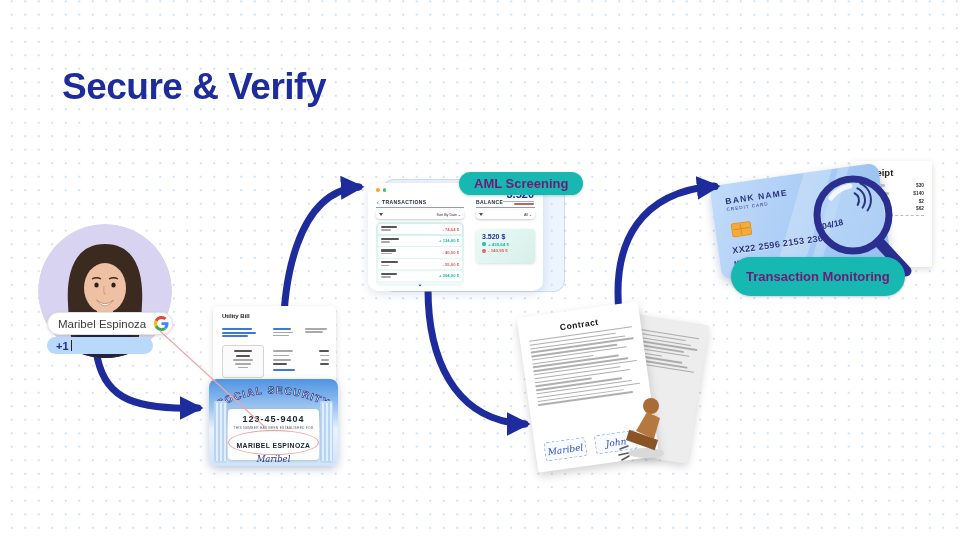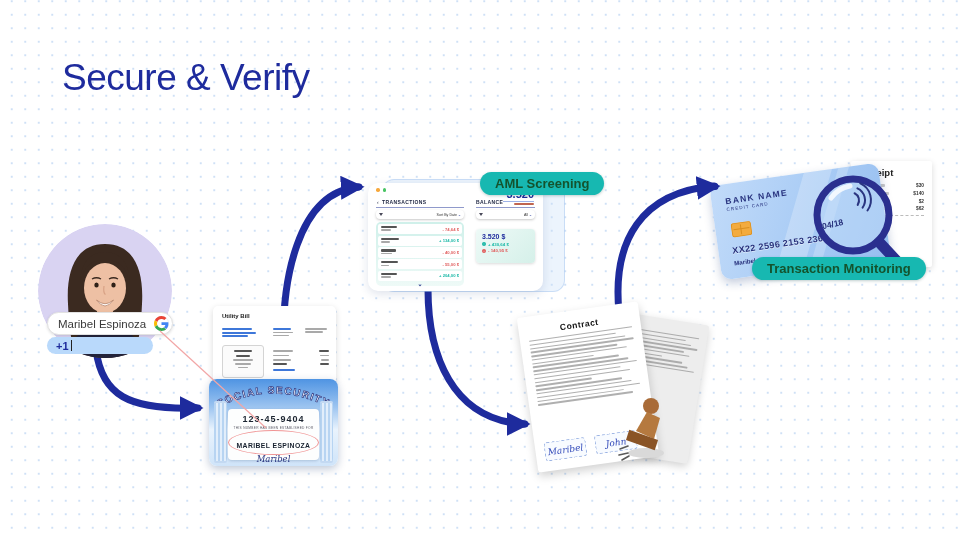--- a/index.html
+++ b/index.html
@@ -2,31 +2,31 @@
 <html><head>
 <meta charset="utf-8">
 <style>
   html,body{margin:0;padding:0;background:#fff;}
   *{box-sizing:border-box;font-family:"Liberation Sans",sans-serif;}
   #canvas{position:relative;width:960px;height:540px;overflow:hidden;background-color:#ffffff;
     background-image:radial-gradient(circle,#cfe0f6 1.25px,rgba(255,255,255,0) 1.45px);
     background-size:13.5px 13.5px;background-position:5px 8px;}
 
   
-  .title{position:absolute;left:62px;top:57px;font-size:37px;font-weight:400;color:#1e2b9d;letter-spacing:-0.5px;}
+  .title{position:absolute;left:62px;top:66px;font-size:37px;font-weight:700;color:#1e2b9d;letter-spacing:-0.5px;}
   .logo{position:absolute;right:26px;top:22px;display:flex;align-items:center;gap:5px;}
   .logo .brand{font-size:17px;font-weight:800;letter-spacing:2.5px;color:#141414;}
 
   
-  .pill{position:absolute;background:#17b8b1;color:#14532d;border-radius:999px;display:flex;align-items:center;justify-content:center;font-weight:600;padding:0 15px;box-shadow:0 1px 3px rgba(0,60,60,.25);z-index:6;margin-left:21px;}
+  .pill{position:absolute;background:#17b8b1;color:#701a75;border-radius:999px;display:flex;align-items:center;justify-content:center;font-weight:600;padding:0 15px;box-shadow:0 1px 3px rgba(0,60,60,.25);z-index:6;}
   .pill-signup{left:112px;top:251px;height:30px;font-size:15px;}
   .pill-uv{left:261px;top:321px;height:24px;font-size:13px;}
   .pill-aml{left:459px;top:172px;height:23px;font-size:13px;}
   .pill-contract{left:596px;top:312px;height:24px;font-size:13px;}
-  .pill-tm{left:731px;top:257px;height:23px;font-size:13px;}
+  .pill-tm{left:731px;top:257px;height:39px;font-size:13px;}
 
   
   .avatar{position:absolute;left:38px;top:224px;width:134px;height:134px;z-index:3;}
   .name-pill{position:absolute;left:47px;top:312px;width:126px;height:23px;background:#fff;border:1px solid #e2e2e2;border-radius:12px;display:flex;align-items:center;justify-content:space-between;padding:0 3px 0 10px;box-shadow:0 1px 3px rgba(0,0,0,.12);z-index:6;}
   .name-pill .nm{font-size:11.5px;color:#3a3a3a;white-space:nowrap;}
   .phone-pill{position:absolute;left:47px;top:337px;width:106px;height:17px;background:#b9d9fb;border-radius:9px;display:flex;align-items:center;padding:0 9px;z-index:6;}
   .phone-pill .ph{font-size:11px;font-weight:700;color:#1e2b9d;}
   .cursor{display:inline-block;width:1px;height:11px;background:#222;margin-left:2px;}
 
   

